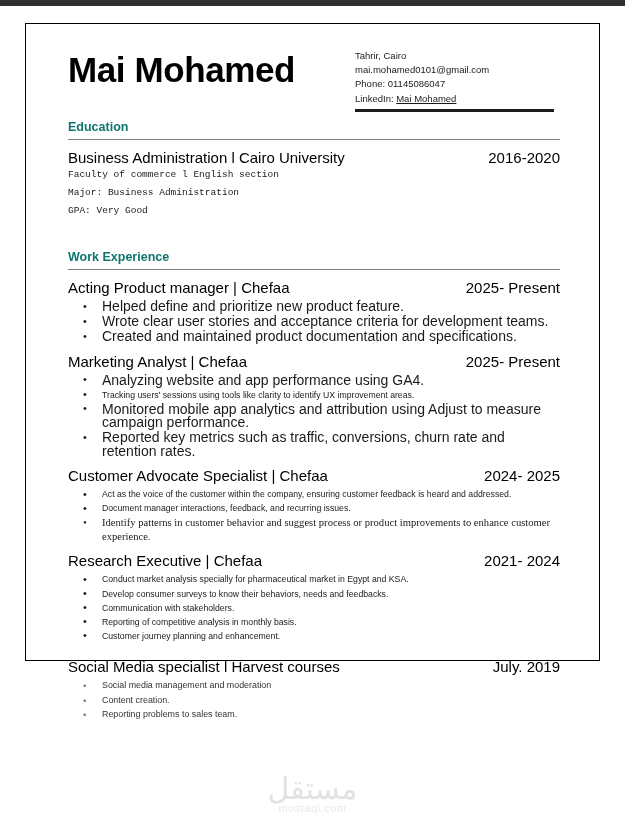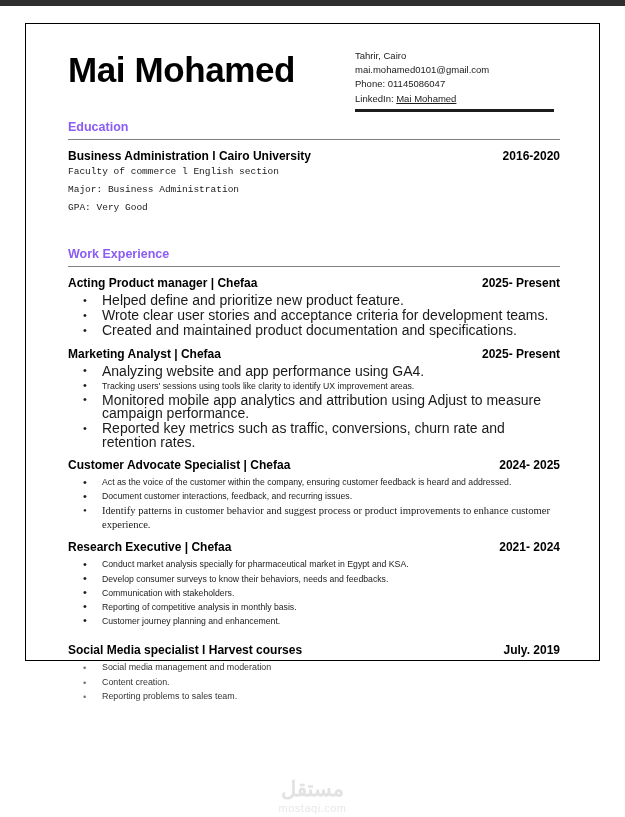--- a/index.html
+++ b/index.html
@@ -79,38 +79,38 @@
     margin-top: 3px;
     width: 199px;
     height: 3px;
     background: #1c1c1c;
   }
 
   
   .section-title {
     font-size: 12.5px;
     font-weight: bold;
-    color: #8b5cf6;
+    color: #0f766e;
     margin: 0;
     padding: 0;
   }
   .section-rule {
     height: 1px;
     background: #808080;
     margin-top: 5px;
     margin-bottom: 9px;
   }
 
   
   .entry-head {
     display: flex;
     justify-content: space-between;
     align-items: flex-end;
-    font-size: 12px;
-    font-weight: bold;
+    font-size: 15px;
+    font-weight: normal;
     color: #000000;
     white-space: nowrap;
   }
   .entry-head .role { }
   .entry-head .date { }
 
   .plain-line {
     font-size: 9.5px;
     line-height: 18px;
     color: #1a1a1a;
@@ -167,22 +167,22 @@
   
   .watermark {
     position: absolute;
     left: 0;
     right: 0;
     top: 752px;
     text-align: center;
     pointer-events: none;
   }
   .wm-ar {
-    font-size: 21px;
-    font-weight: bold;
+    font-size: 30px;
+    font-weight: normal;
     color: #e2e2e2;
     line-height: 26px;
     letter-spacing: 1px;
   }
   .wm-en {
     font-size: 11px;
     color: #e8e8e8;
     line-height: 13px;
     letter-spacing: 0.5px;
   }
@@ -252,21 +252,21 @@
         </ul>
       </div>
 
       <div class="entry-block">
         <div class="entry-head">
           <span class="role">Customer Advocate Specialist | Chefaa</span>
           <span class="date">2024- 2025</span>
         </div>
         <ul class="bullets">
           <li class="sm">Act as the voice of the customer within the company, ensuring customer feedback is heard and addressed.</li>
-          <li class="sm">Document customer interactions, feedback, and recurring issues.</li>
+          <li class="sm">Document manager interactions, feedback, and recurring issues.</li>
           <li class="serif">Identify patterns in customer behavior and suggest process or product improvements to enhance customer experience.</li>
         </ul>
       </div>
 
       <div class="entry-block">
         <div class="entry-head">
           <span class="role">Research Executive | Chefaa</span>
           <span class="date">2021- 2024</span>
         </div>
         <ul class="bullets">

